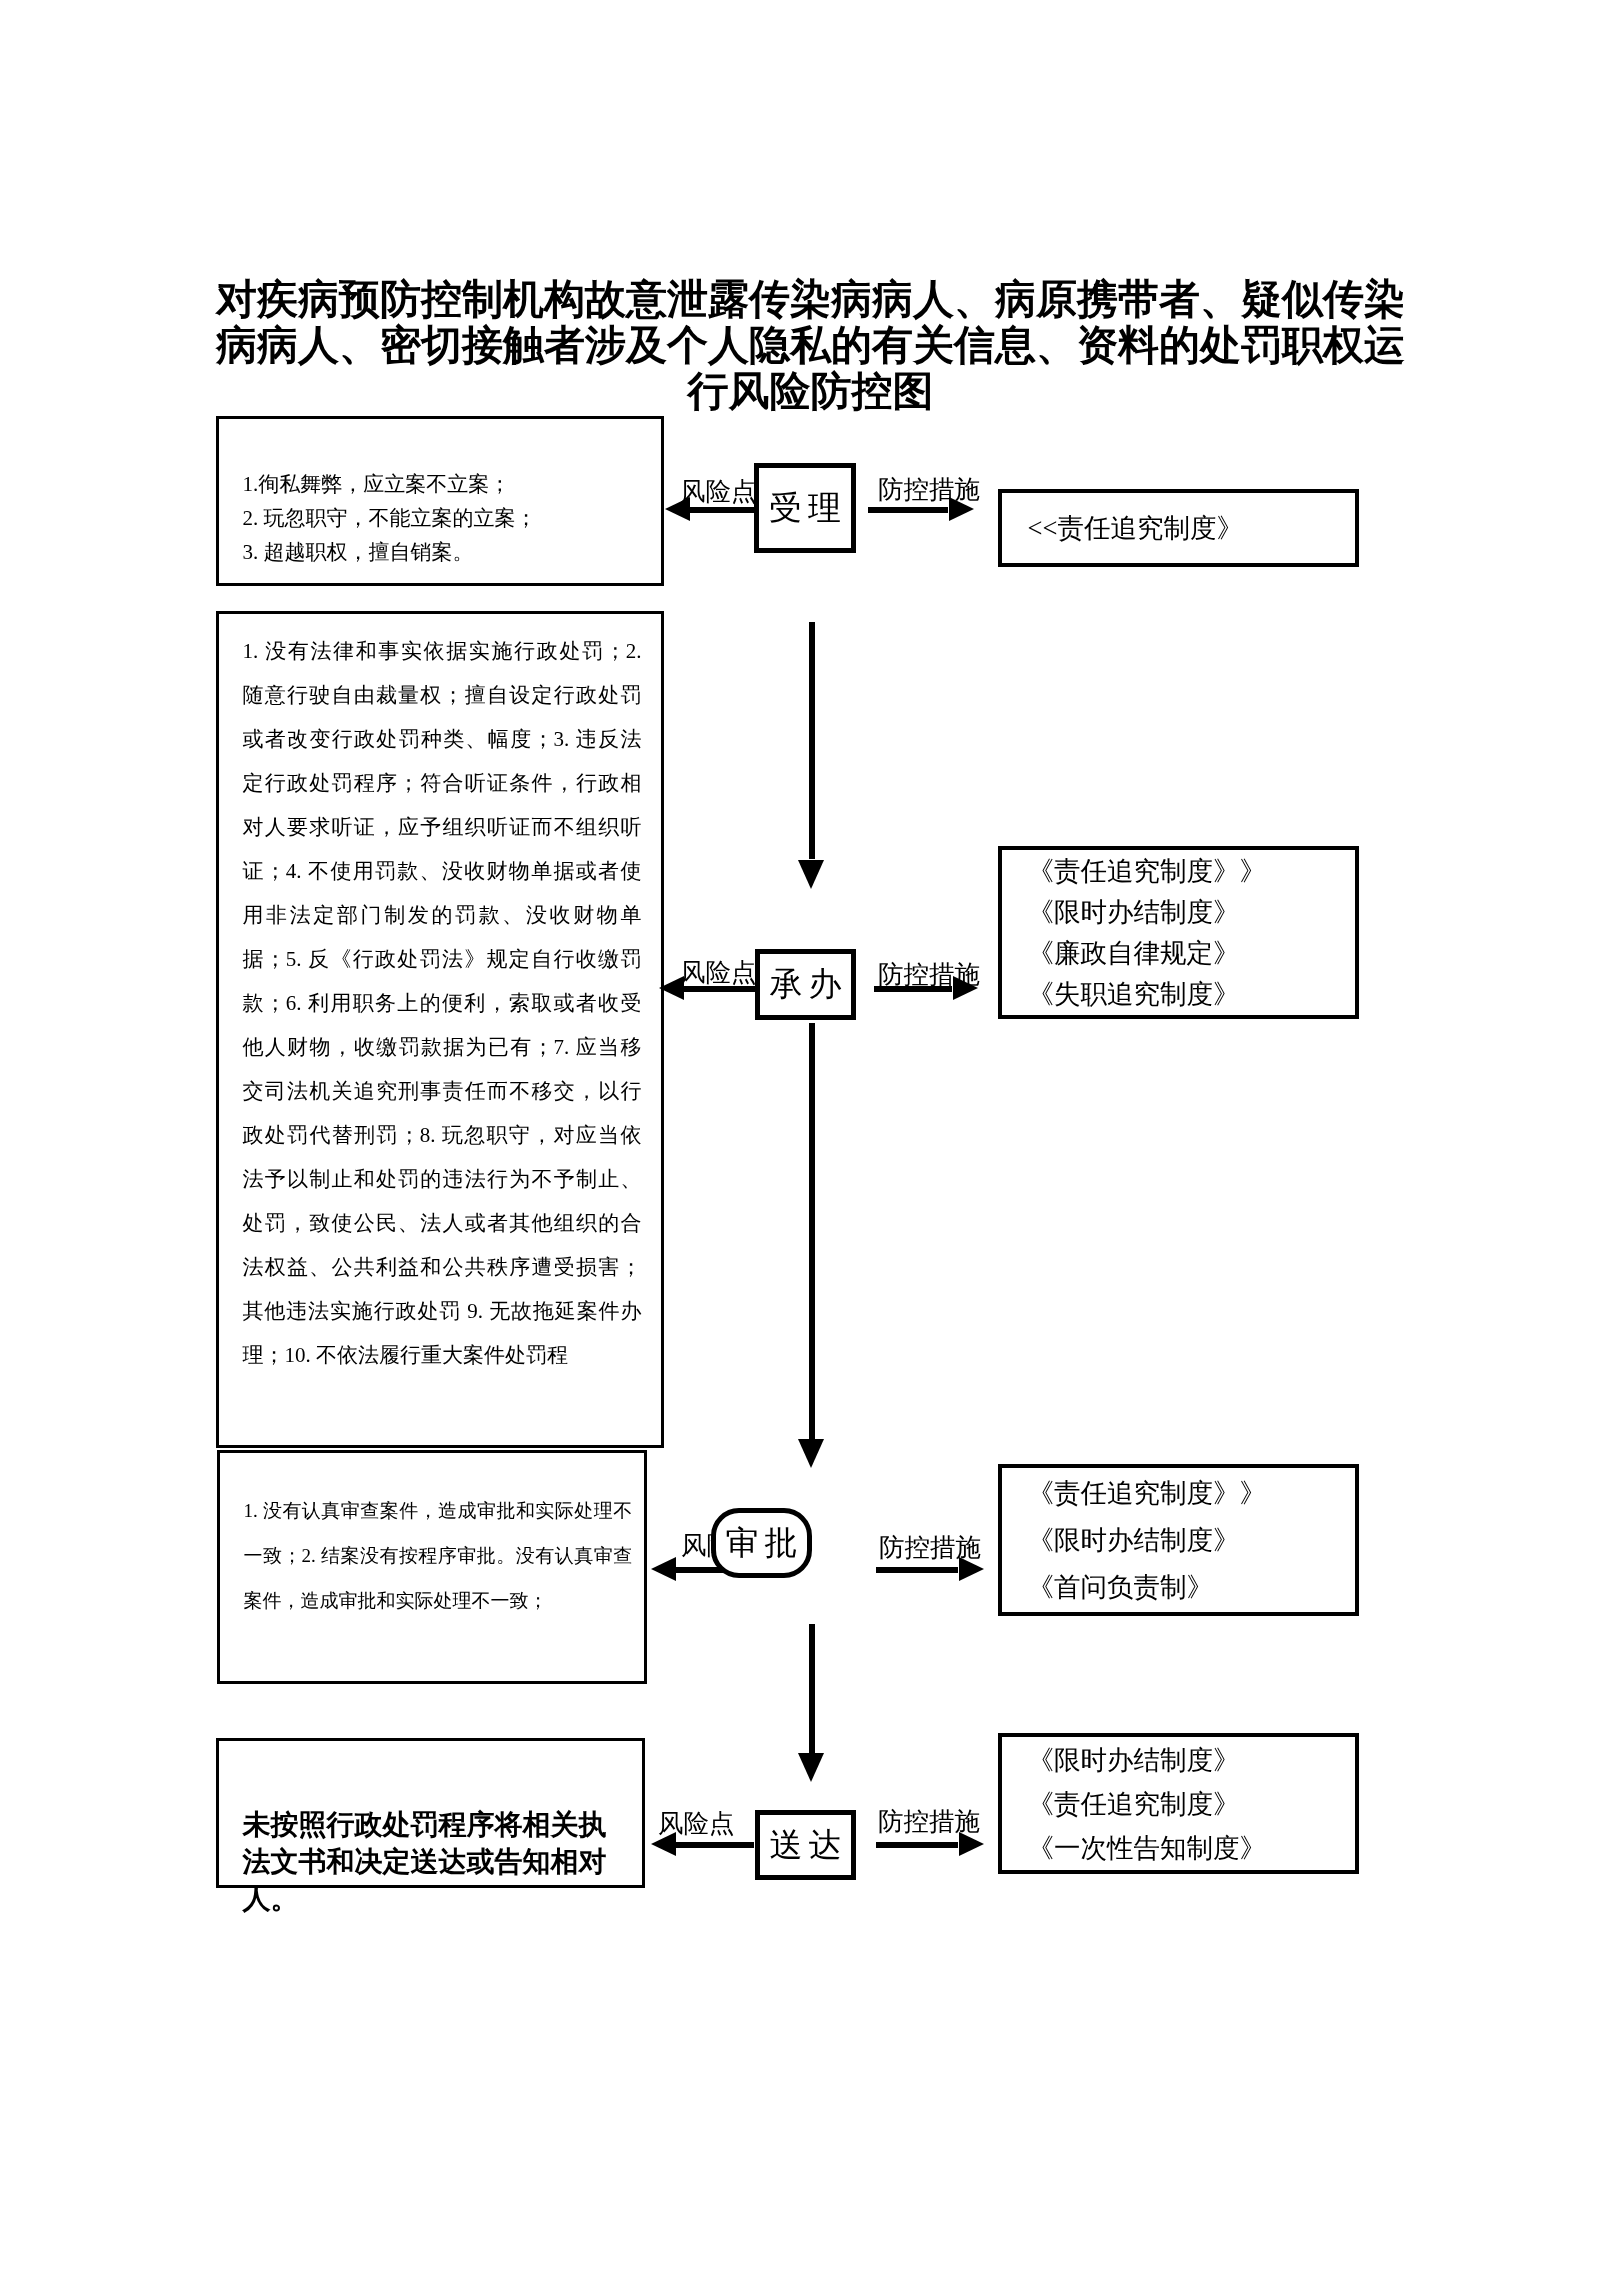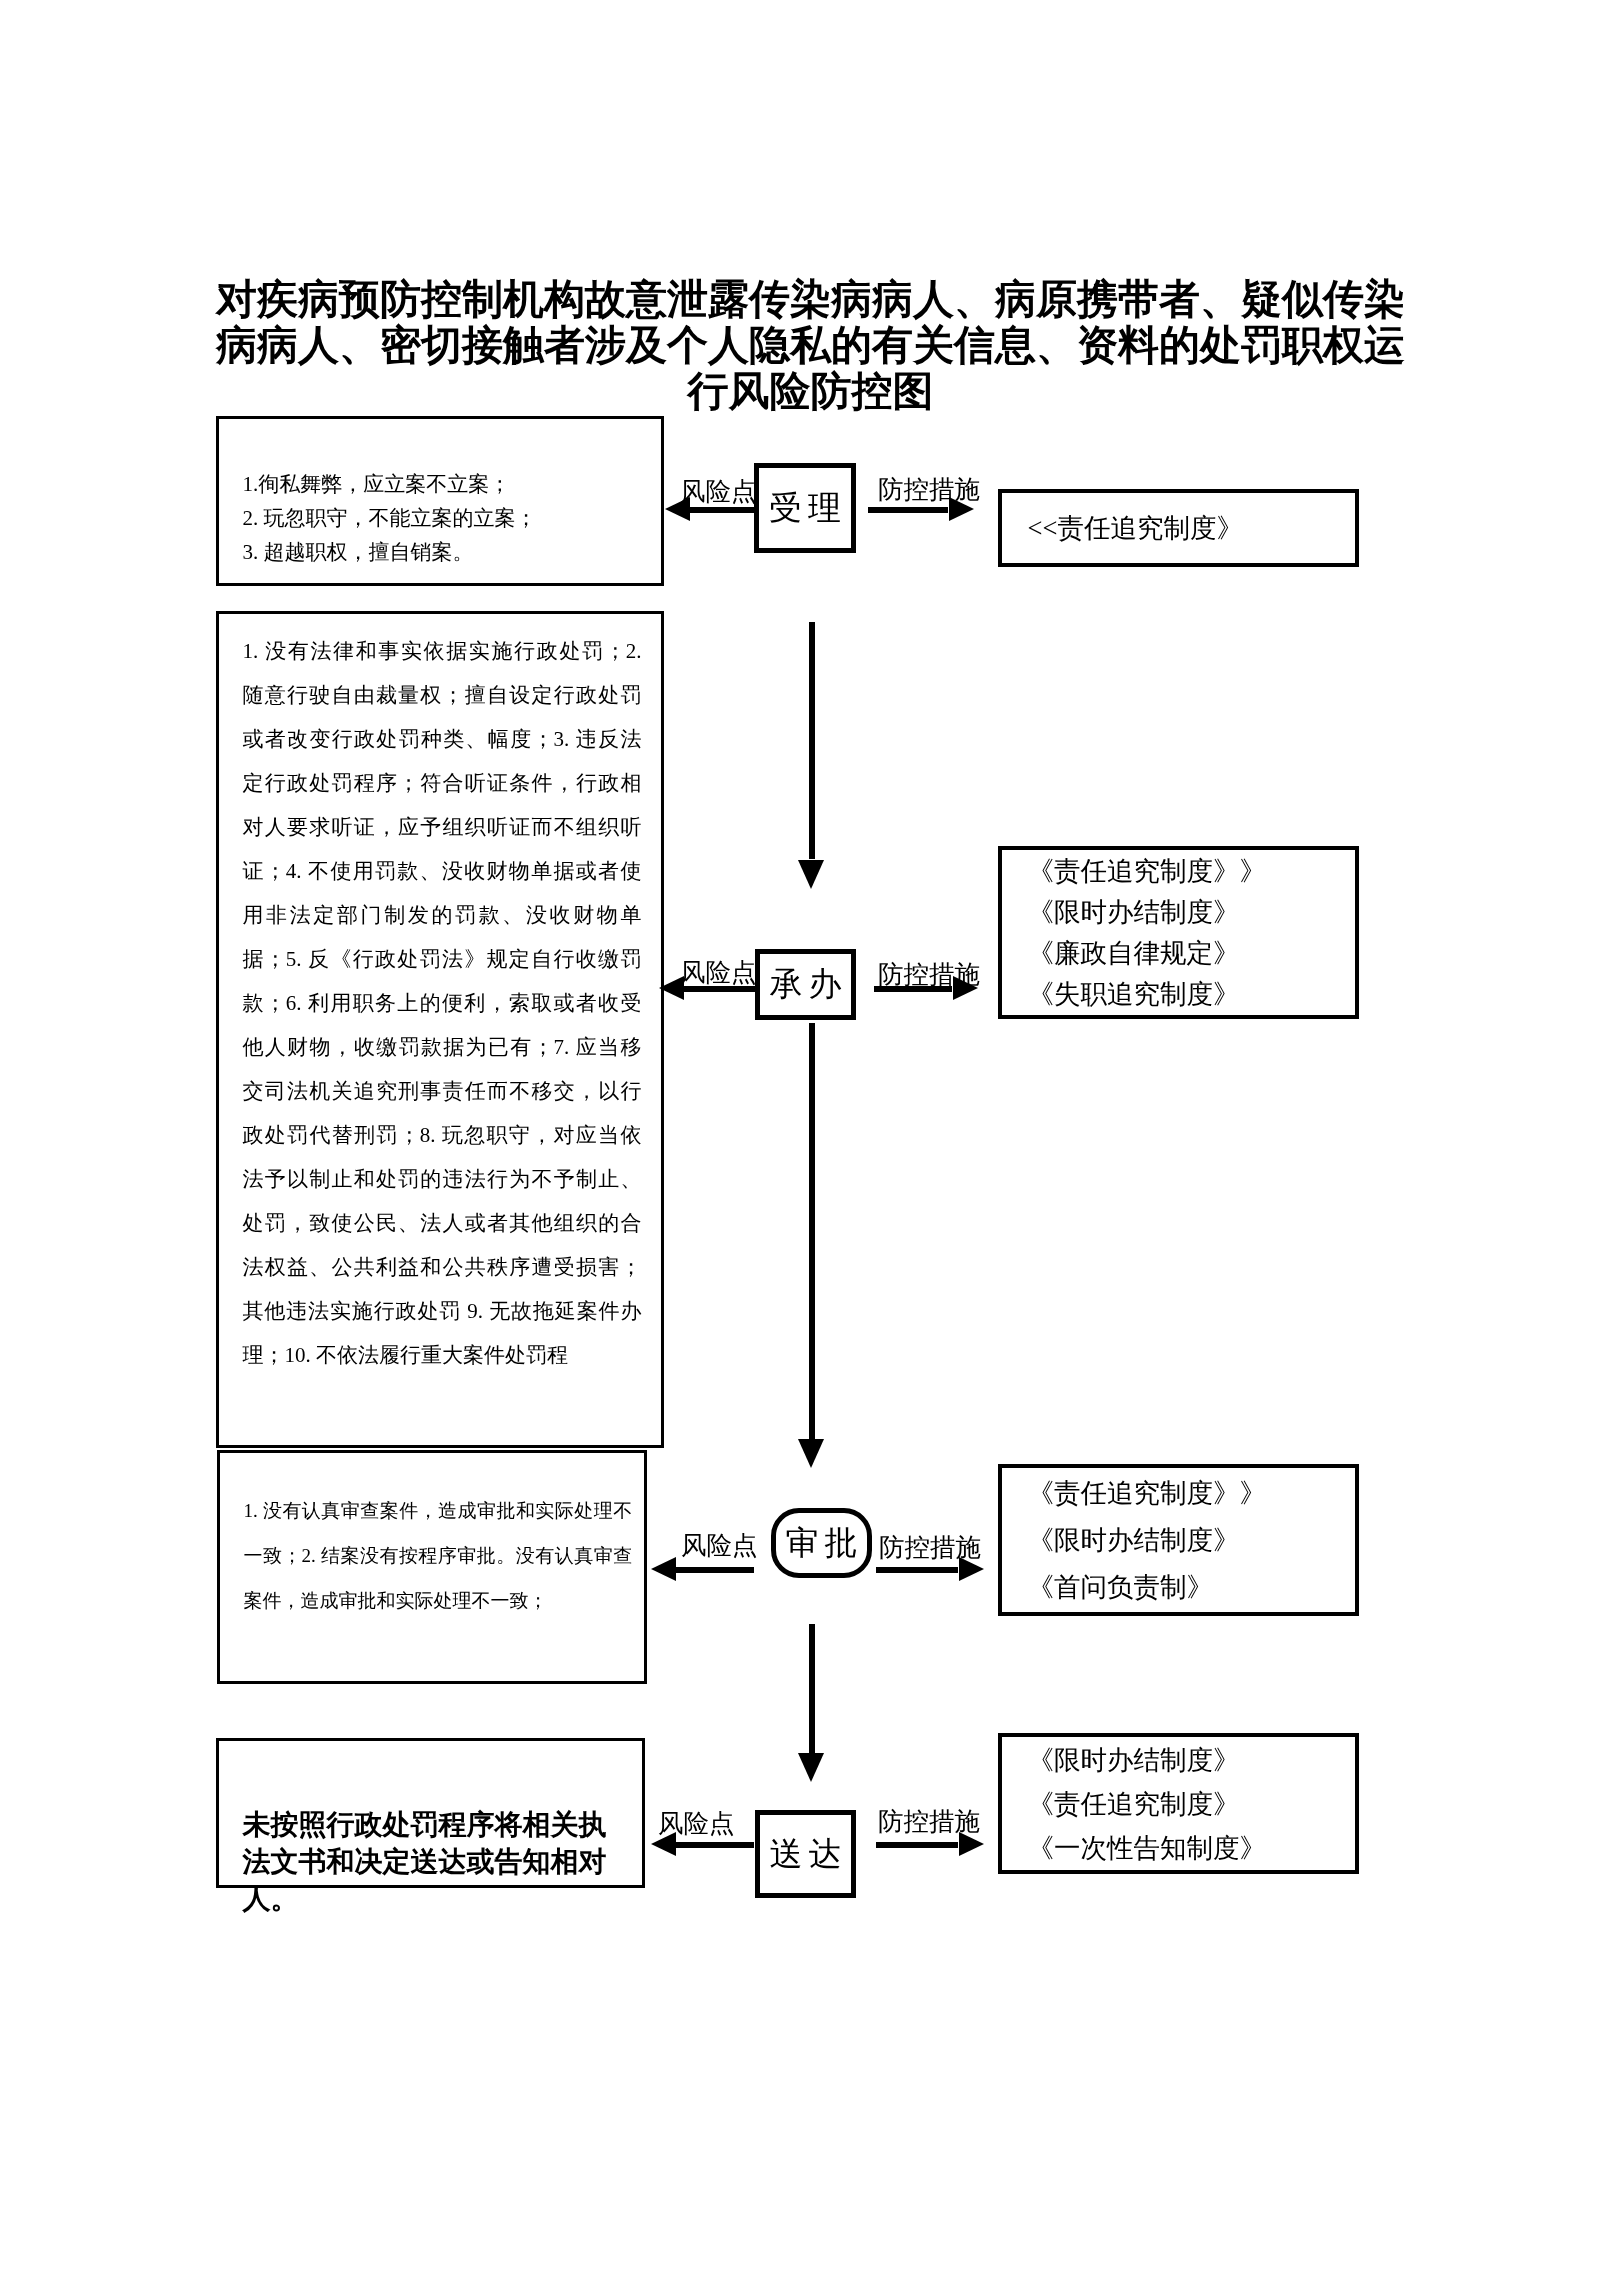--- a/index.html
+++ b/index.html
@@ -97,21 +97,21 @@
   <div class="abs head-down" style="left:798px;top:1439px;"></div>
 
   <div class="abs lbox" style="left:217px;top:1450px;width:430px;height:234px;">
     <div class="risktext" style="padding:35px 11.8px 0 23.5px;font-size:19px;line-height:45px;">1. 没有认真审查案件，造成审批和实际处理不一致；2. 结案没有按程序审批。没有认真审查案件，造成审批和实际处理不一致；</div>
   </div>
 
   <div class="abs lbl" style="left:681px;top:1528px;">风险点</div>
   <div class="abs head-left" style="left:651px;top:1557px;"></div>
   <div class="abs shaft-h" style="left:676px;top:1567px;width:78px;"></div>
 
-  <div class="abs sbox" style="left:771px;top:1508px;width:101px;height:70px;border-radius:28px;">
+  <div class="abs sbox" style="left:711px;top:1508px;width:101px;height:70px;border-radius:28px;">
     <span>审批</span>
   </div>
 
   <div class="abs lbl" style="left:879px;top:1530px;">防控措施</div>
   <div class="abs shaft-h" style="left:876px;top:1567px;width:82px;"></div>
   <div class="abs head-right" style="left:959px;top:1557px;"></div>
 
   <div class="abs rbox" style="left:998px;top:1464px;width:361px;height:152px;line-height:47px;">
     <div>《责任追究制度》》</div>
     <div>《限时办结制度》</div>
@@ -122,21 +122,21 @@
   <div class="abs head-down" style="left:798px;top:1753px;"></div>
 
   <div class="abs lbox" style="left:216px;top:1738px;width:429px;height:150px;">
     <div class="risktext" style="padding:65px 13.7px 0 23.5px;font-size:28px;line-height:37px;text-align:left;font-weight:bold;">未按照行政处罚程序将相关执法文书和决定送达或告知相对人。</div>
   </div>
 
   <div class="abs lbl" style="left:658px;top:1806px;">风险点</div>
   <div class="abs head-left" style="left:651px;top:1832px;"></div>
   <div class="abs shaft-h" style="left:676px;top:1842px;width:78px;"></div>
 
-  <div class="abs sbox" style="left:755px;top:1810px;width:101px;height:88px;">
+  <div class="abs sbox" style="left:755px;top:1810px;width:101px;height:70px;">
     <span>送达</span>
   </div>
 
   <div class="abs lbl" style="left:878px;top:1804px;">防控措施</div>
   <div class="abs shaft-h" style="left:876px;top:1842px;width:82px;"></div>
   <div class="abs head-right" style="left:959px;top:1832px;"></div>
 
   <div class="abs rbox" style="left:998px;top:1733px;width:361px;height:141px;line-height:44px;">
     <div>《限时办结制度》</div>
     <div>《责任追究制度》</div>

